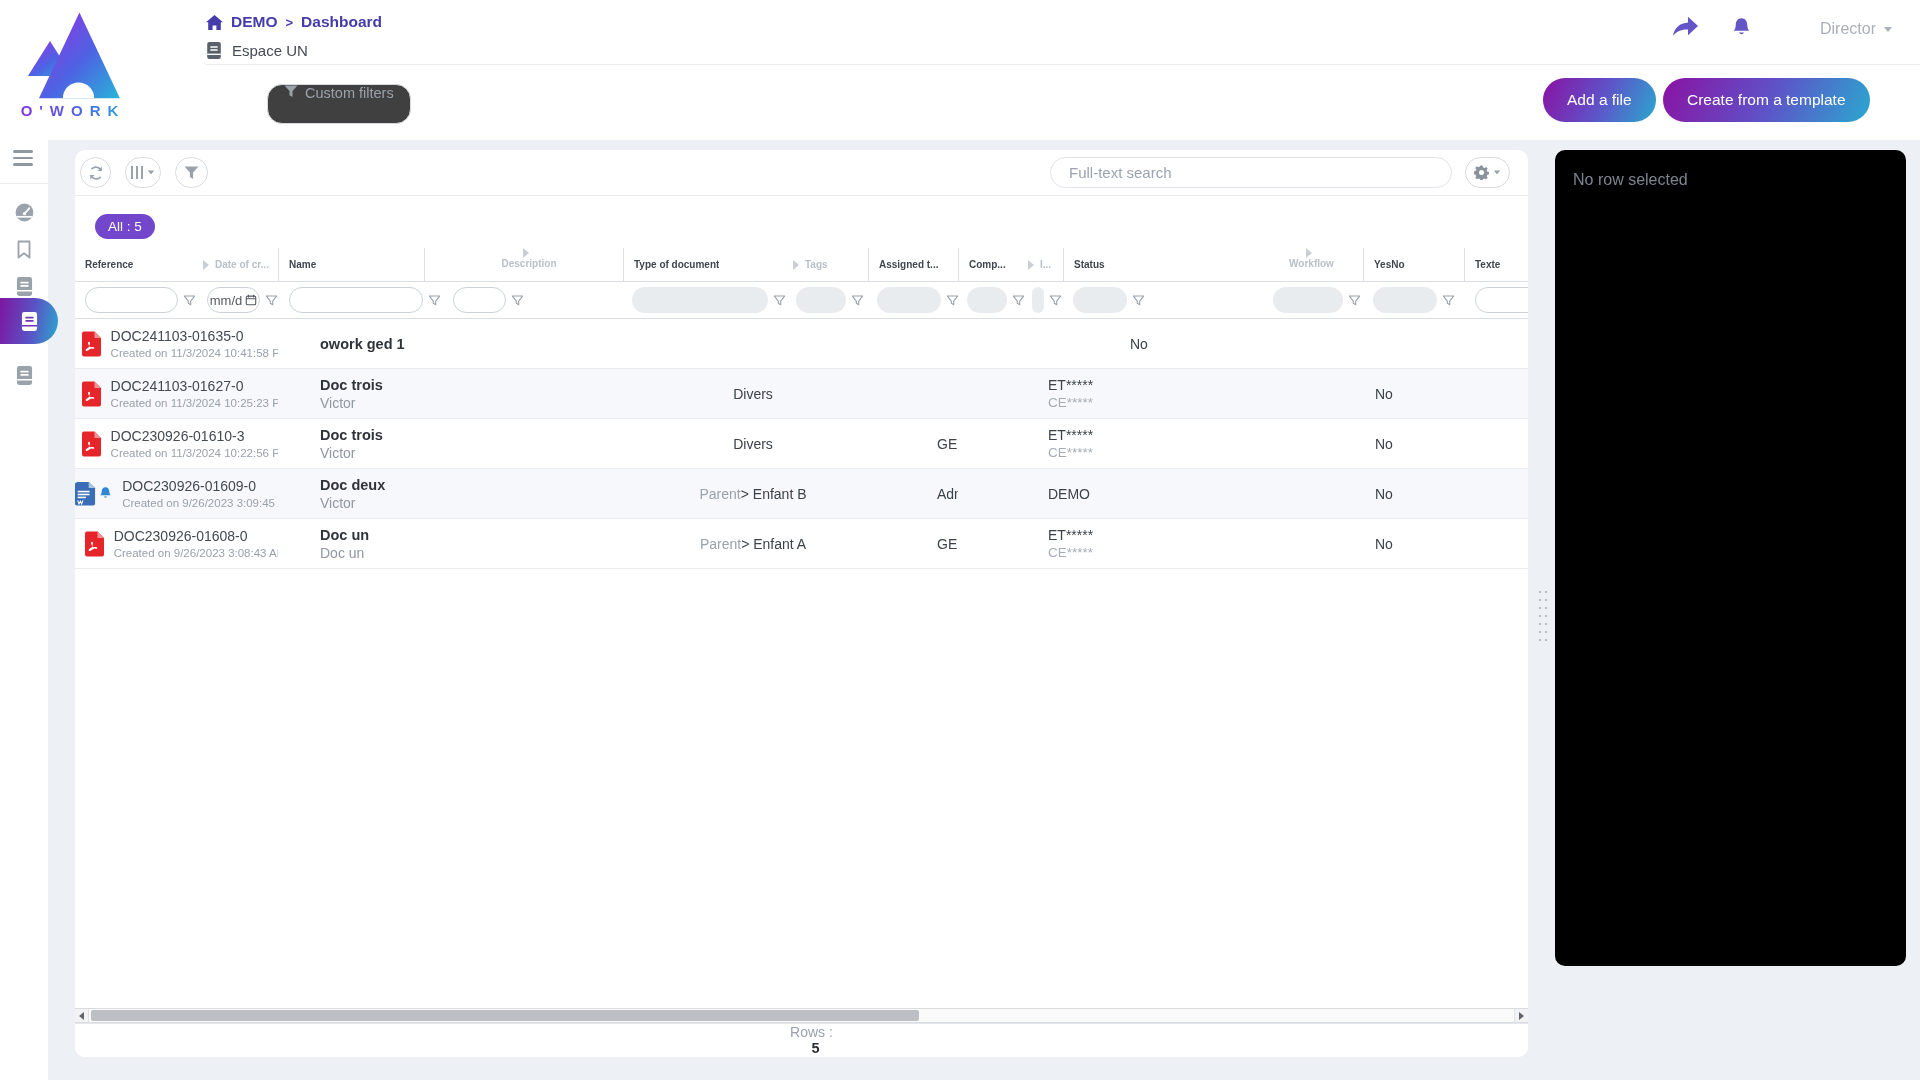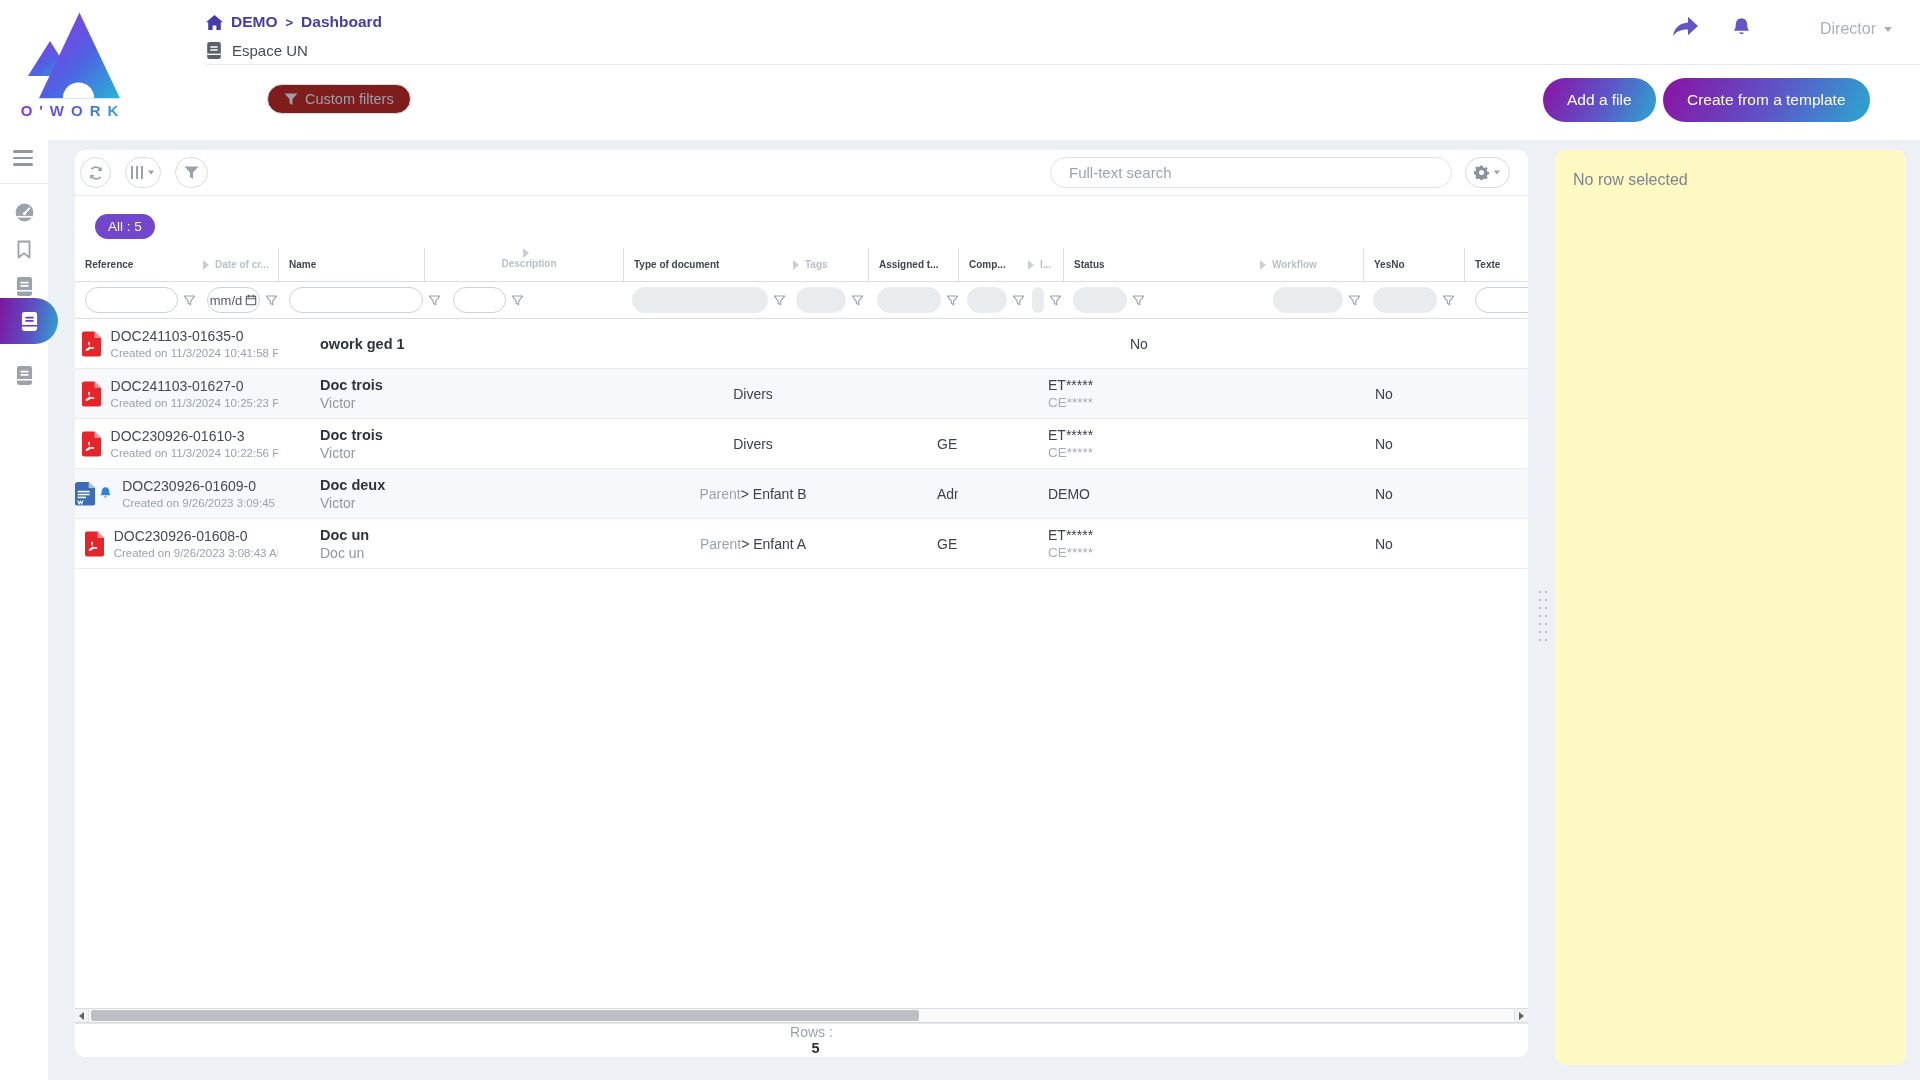--- a/index.html
+++ b/index.html
@@ -34,22 +34,22 @@
   .search-pill input::placeholder { color:#9aa3b0; }
   .search-pill .mag { margin-right:13px; display:flex; }
   .ticon { position:absolute; top:16px; cursor:pointer; display:flex; }
   .ticon.share { left:1672px; }
   .ticon.bell  { left:1730px; }
   .user-menu { position:absolute; left:1820px; top:20px; display:flex; align-items:center; gap:8px;
     color:#a9b0ba; font-size:16px; cursor:pointer; }
   .caret { display:inline-block; width:0; height:0; border-left:4.5px solid transparent;
     border-right:4.5px solid transparent; border-top:5px solid #a9b0ba; }
 
-  .btn-outline { position:absolute; left:267px; top:84px; height:30px; padding:0 16px;
-    border:1px solid #d7dbdf; border-radius:15px; background:#7f1d1d; display:flex; align-items:center; gap:7px;
+  .btn-outline { position:absolute; left:267px; top:84px; height:40px; padding:0 16px;
+    border:1px solid #d7dbdf; border-radius:15px; background:#404040; display:flex; gap:7px;
     font-size:14.5px; color:#9aa1ab; cursor:pointer; }
   .btn-grad { position:absolute; top:78px; height:44px; padding:0 24px; border:none; border-radius:22px;
     background:linear-gradient(115deg,#8a12a3 0%,#5e53c8 52%,#2aa8cf 100%);
     color:#fff; font-size:15.5px; font-family:"Liberation Sans",sans-serif;
     display:flex; align-items:center; cursor:pointer; }
   .btn-add { left:1543px; } .btn-create { left:1663px; }
 
   
   .sidebar { position:absolute; left:0; top:140px; width:48px; bottom:0; background:#fff; }
   .hamburger { position:absolute; left:13px; top:10px; width:20px; cursor:pointer; }
@@ -133,22 +133,22 @@
   .hbar-thumb { position:absolute; left:16px; top:1px; height:11px; width:828px; background:#bcbfc3;
     border-radius:2px; cursor:grab; }
   .tfooter { position:absolute; left:0; right:0; bottom:0; height:34px; display:flex; align-items:center;
     padding-left:20px; background:#fff; }
   .rows-label { font-size:14px; color:#9aa2ad; }
   .rows-count { font-size:14.5px; font-weight:bold; color:#2a2e33; margin-left:8px; }
 
   
   .drag-handle { position:absolute; left:1537px; top:588px; width:12px; height:58px; cursor:col-resize;
     background-image:radial-gradient(circle,#b6bdc8 1.2px,transparent 1.5px); background-size:6px 8px; }
-  .detail-card { position:absolute; left:1555px; top:150px; width:351px; height:915px;
-    background:#fef9c3; border-radius:10px; }
+  .detail-card { position:absolute; left:1555px; top:150px; width:351px; height:816px;
+    background:#000000; border-radius:10px; }
   .detail-empty { padding:21px 0 0 18px; font-size:16px; color:#7c8591; }
 </style>
 </head>
 <body>
 
 <header class="topbar">
   <div class="logo">
     <svg width="104" height="92" viewBox="0 0 110 100">
       <defs>
         <linearGradient id="lg" x1="0" y1="0" x2="1" y2="1">
@@ -320,21 +320,21 @@
         <div class="hcell hdiv" style="width: 60px;">
           <span class="hlabel">Comp...</span>
         </div>
         <div class="hcell muted" style="width: 45px;">
           <span class="tri"></span>
           <span class="hlabel">I...</span>
         </div>
         <div class="hcell hdiv" style="width: 187px;">
           <span class="hlabel">Status</span>
         </div>
-        <div class="hcell muted" style="width: 113px;">
+        <div class="hcell muted" style="width: 113px; flex-direction: column;">
           <span class="tri"></span>
           <span class="hlabel">Workflow</span>
         </div>
         <div class="hcell hdiv" style="width: 101px;">
           <span class="hlabel">YesNo</span>
         </div>
         <div class="hcell hdiv" style="width: 120px;">
           <span class="hlabel">Texte</span>
         </div>
       </div>

